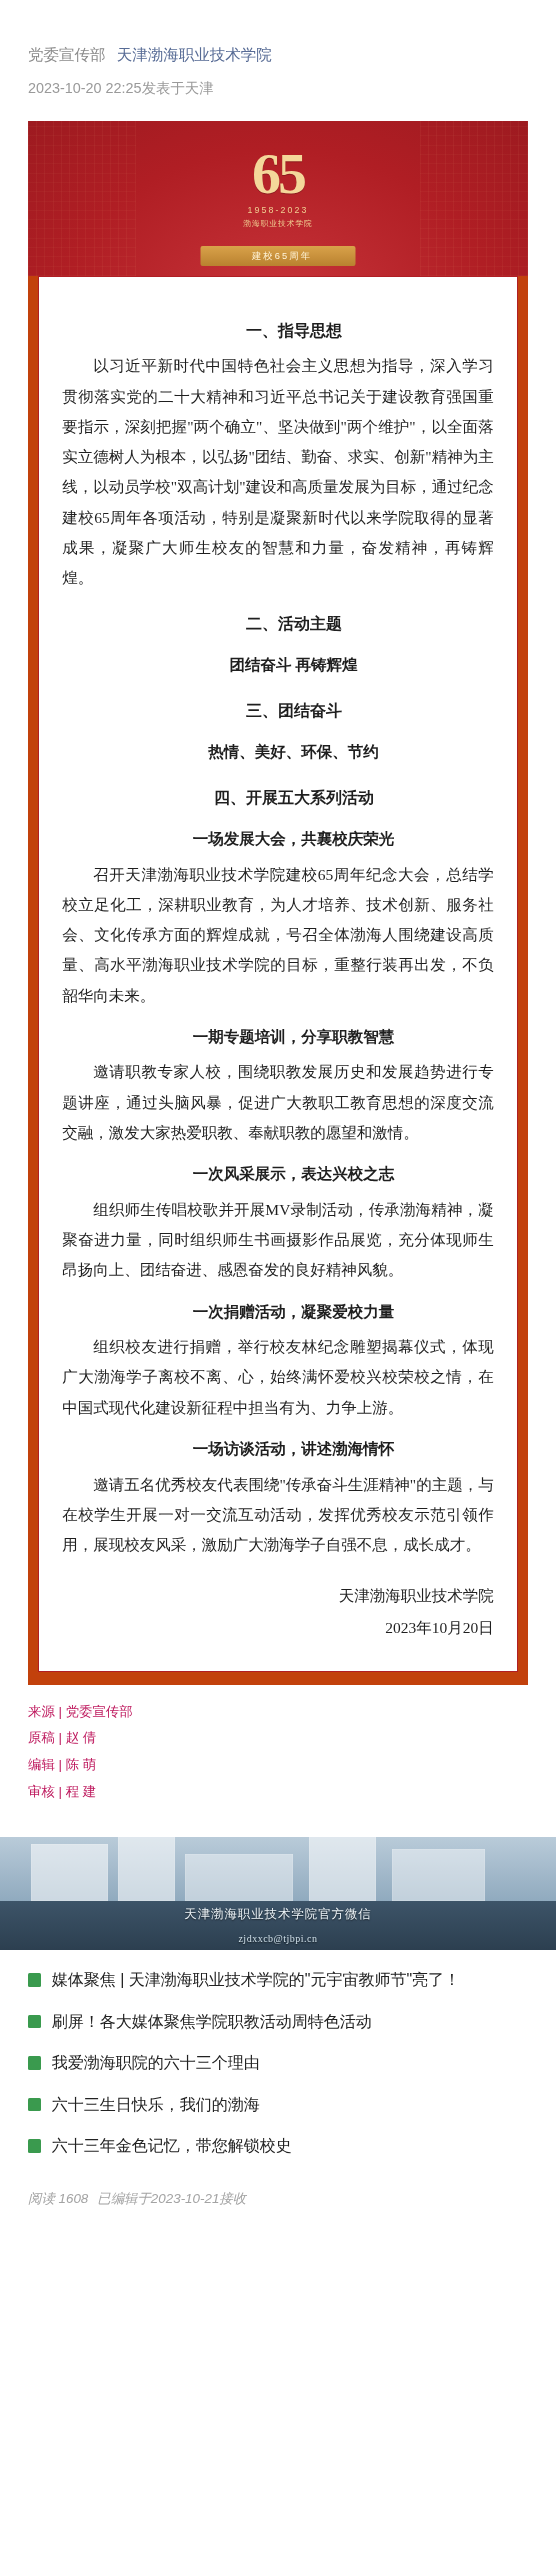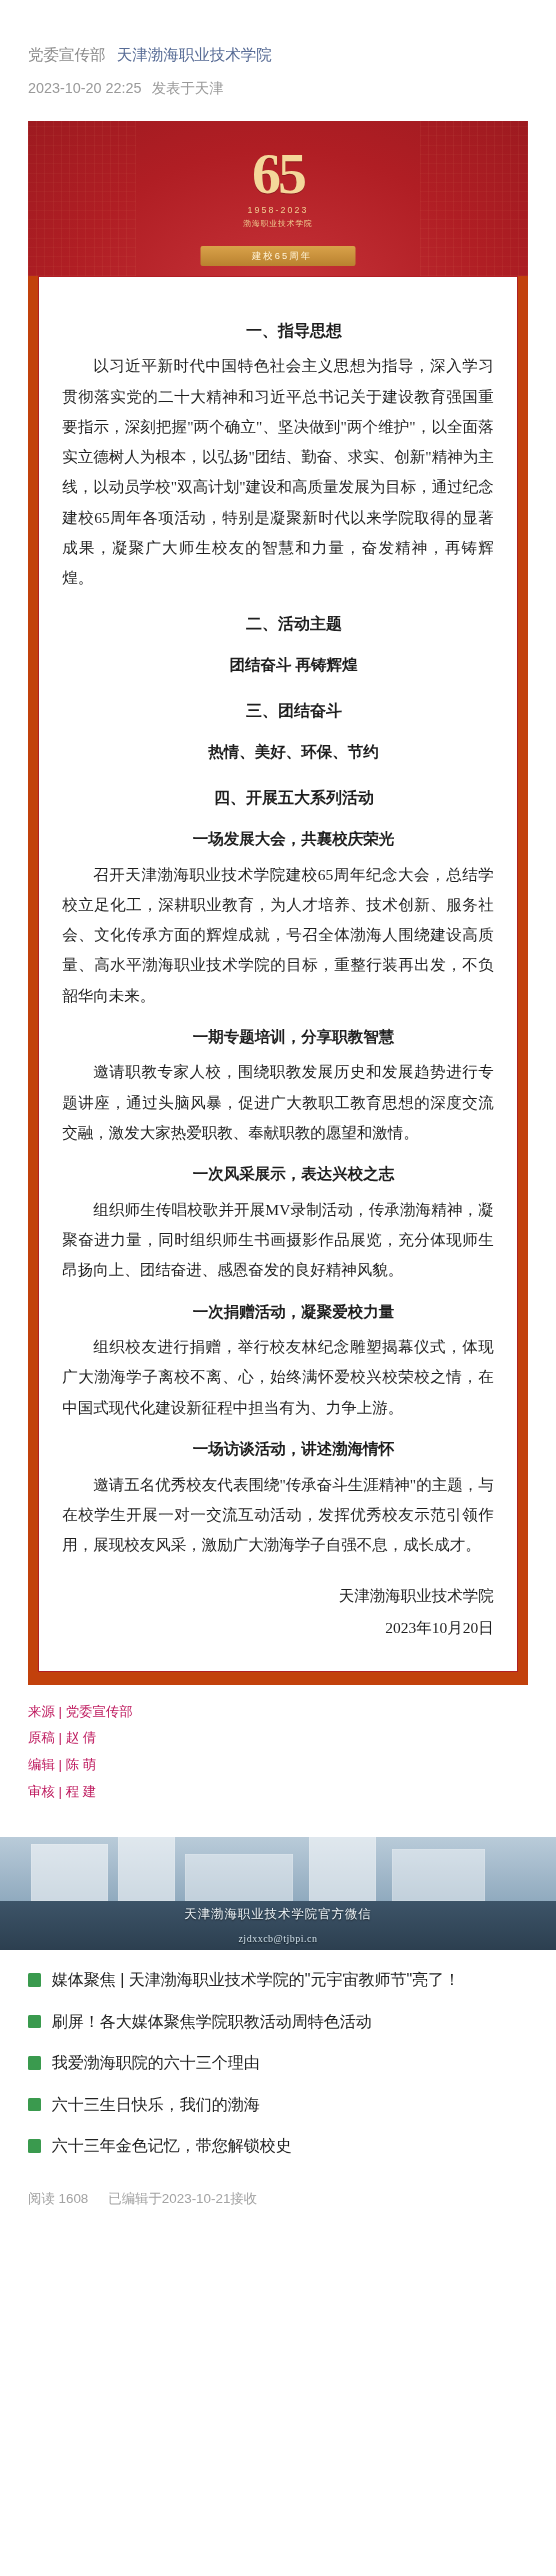--- a/index.html
+++ b/index.html
@@ -41,21 +41,21 @@
   .meta-account {
     color: #576b95;
   }
   .meta-row2 {
     margin-top: 13.4px;
     display: flex;
     align-items: center;
     font-size: 14.4px;
     color: #9a9a9a;
   }
-  .meta-row2 .date { margin-right: 10px; }
+  .meta-row2 .date { margin-right: 0; }
   .meta-row2 .location { color: #9a9a9a; }
 
   
   .poster-wrap {
     margin: 17.5px 28px 0 28px;
     background: #c2410c;
     position: relative;
     overflow: hidden;
   }
   .poster-top {
@@ -246,21 +246,22 @@
     color: #222222;
   }
 
   
   .readrow {
     padding: 9.3px 28px 0 28px;
     font-size: 13.4px;
     color: #a3a3a3;
     display: flex;
     align-items: center;
-    gap: 20px;
+    gap: 9px;
+    font-style: italic;
   }
 
   
   .spacer { flex: 1 1 auto; }
 </style>
 </head>
 <body>
 
 <div class="article-head">
 

